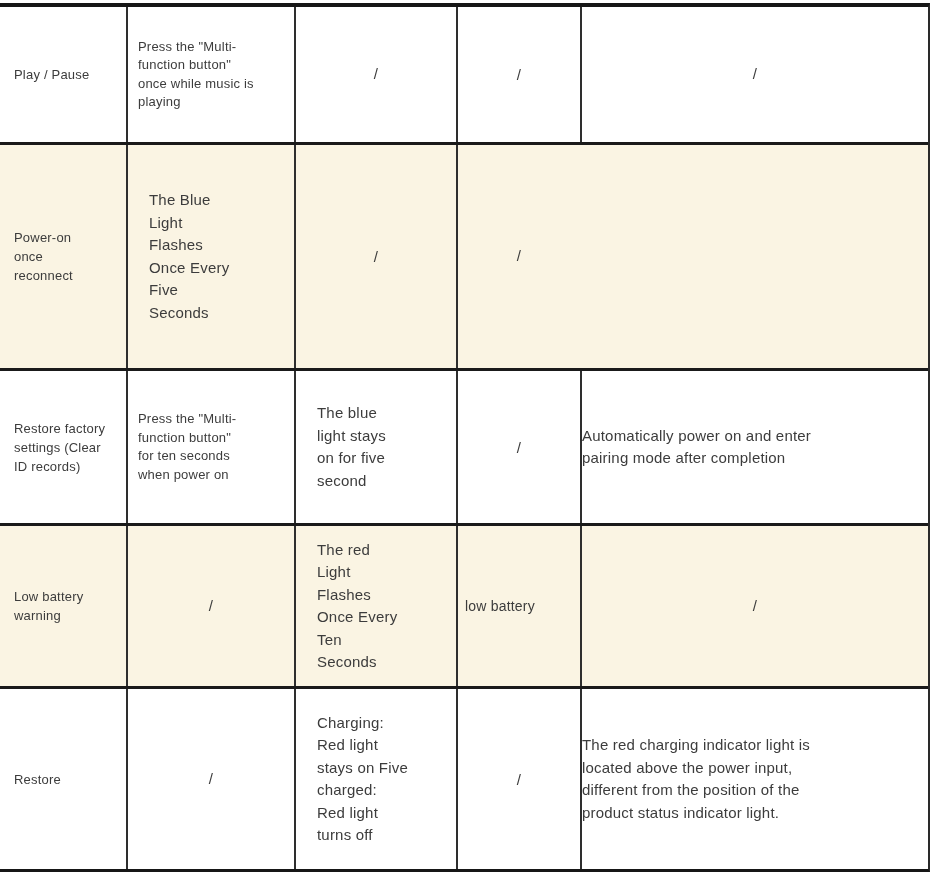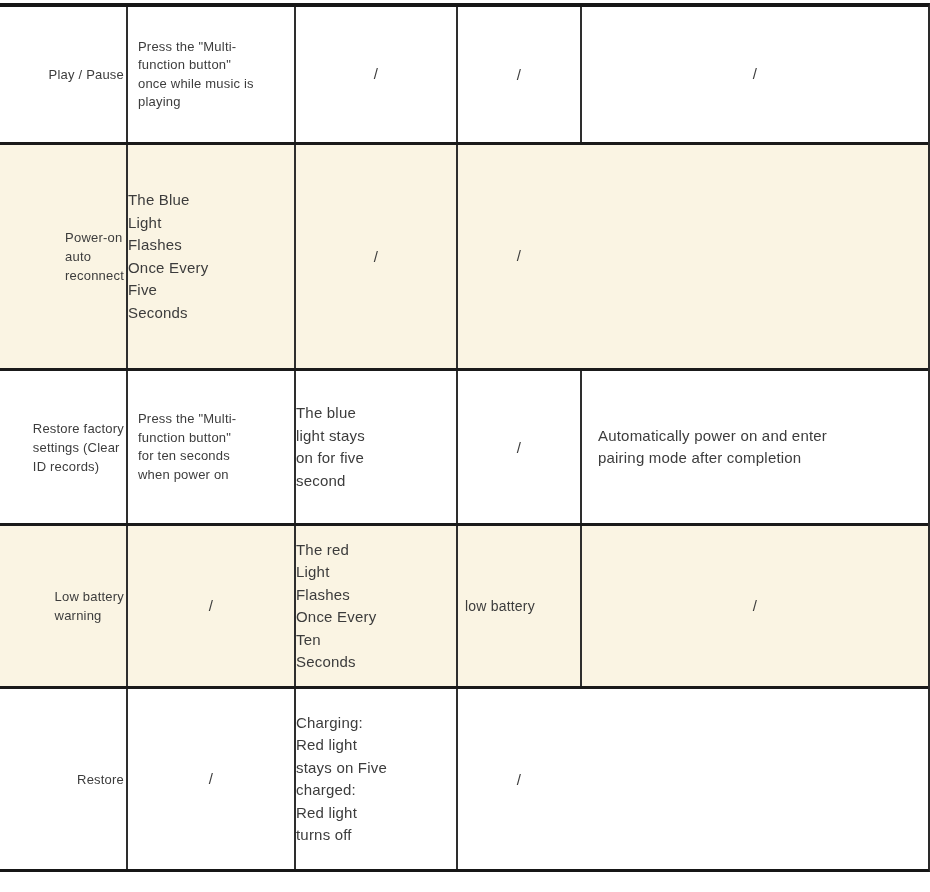--- a/index.html
+++ b/index.html
@@ -51,41 +51,40 @@
   .txt {
     white-space: pre-line;
     letter-spacing: 0.2px;
   }
   
   .c1 {
     padding-left: 14px;
     padding-right: 2px;
     font-size: 13px;
     line-height: 19px;
-    justify-content: flex-end;
   }
   .c2 {
     padding-left: 10px;
     padding-right: 8px;
     font-size: 13px;
     line-height: 18.5px;
   }
   .c3 {
+    padding-left: 21px;
     padding-right: 4px;
     font-size: 15px;
     line-height: 22.5px;
   }
   .c4 {
     padding-left: 7px;
     padding-right: 4px;
     font-size: 14px;
     line-height: 19px;
   }
   .c5 {
-    padding-left: 16px;
     padding-right: 6px;
     font-size: 15px;
     line-height: 22.5px;
   }
   .slash {
     justify-content: center;
     padding: 0;
     font-size: 15px;
   }
 </style>
@@ -111,21 +110,21 @@
         <span class="txt">/</span>
       </div>
     <div class="cell c5 slash">
         <span class="txt">/</span>
       </div>
   </div>
 
   <div class="row r2 alt">
     <div class="cell c1">
         <span class="txt">Power-on
-auto
+once
 reconnect</span>
       </div>
     <div class="cell c3">
         <span class="txt">The Blue
 Light
 Flashes
 Once Every
 Five
 Seconds</span>
       </div>
@@ -199,15 +198,21 @@
         <span class="txt">Charging:
 Red light
 stays on Five
 charged:
 Red light
 turns off</span>
       </div>
     <div class="cell c4 slash">
         <span class="txt">/</span>
       </div>
+    <div class="cell c5">
+        <span class="txt">The red charging indicator light is
+located above the power input,
+different from the position of the
+product status indicator light.</span>
+      </div>
   </div>
 
 </div>
 
 </body></html>

